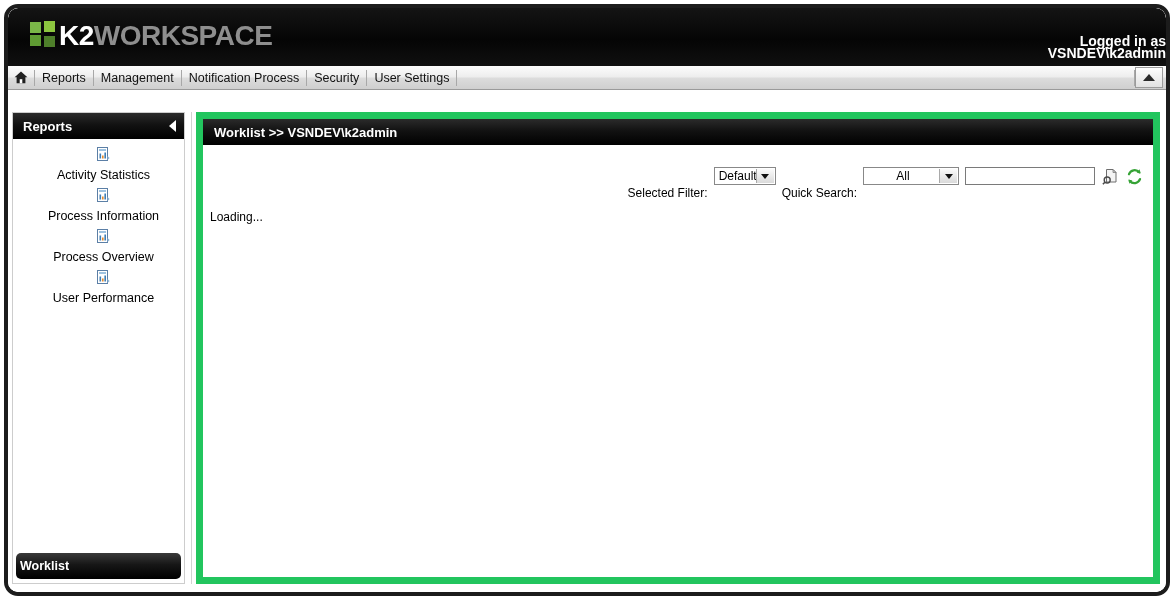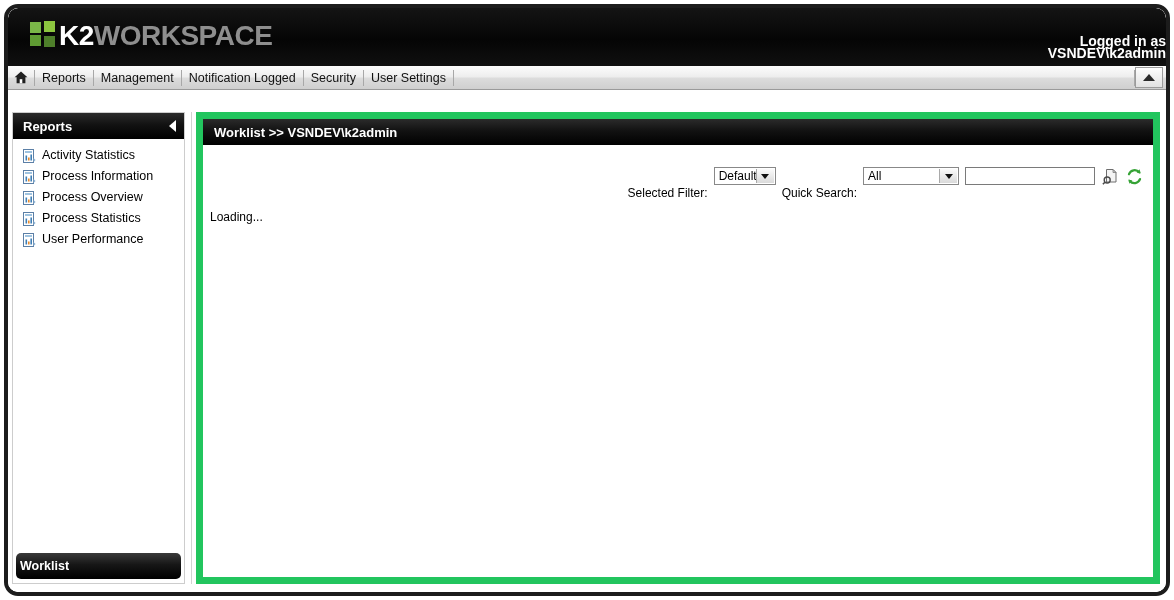--- a/index.html
+++ b/index.html
@@ -211,20 +211,21 @@
   }
   .side-item {
     display: flex;
     align-items: center;
     gap: 6px;
     padding: 2px 0 2px 10px;
     font-size: 12.5px;
     color: #000000;
     line-height: 17px;
     cursor: default;
+    flex-direction: column;
   }
   .report-icon {
     width: 13px;
     height: 14px;
     flex: 0 0 auto;
     position: relative;
   }
   .sidebar-footer {
     position: absolute;
     left: 3px;
@@ -300,21 +301,21 @@
     background: #ffffff;
     display: flex;
     align-items: center;
     box-sizing: border-box;
     font-size: 12px;
     color: #000;
     padding-left: 4px;
     padding-right: 20px;
   }
   .fake-select.filter { width: 62px; }
-  .fake-select.quick  { width: 96px; }
+  .fake-select.quick  { width: 96px; justify-content: center; }
   .sel-btn {
     position: absolute;
     right: 1px;
     top: 1px;
     bottom: 1px;
     width: 17px;
     background: linear-gradient(to bottom, #fbfbfb, #dadada);
     border-left: 1px solid #a9a9a9;
     display: flex;
     align-items: center;
@@ -384,21 +385,21 @@
         <svg width="14" height="13" viewBox="0 0 14 13" aria-hidden="true">
           <path d="M7 0.5 L13.4 6.2 L11.4 6.2 L11.4 12.3 L2.6 12.3 L2.6 6.2 L0.6 6.2 Z" fill="#1f1f1f"></path>
           <rect x="5.7" y="8.2" width="2.6" height="4.1" fill="#ffffff"></rect>
         </svg>
       </div>
       <div class="nav-sep"></div>
       <div class="nav-item">Reports</div>
       <div class="nav-sep"></div>
       <div class="nav-item">Management</div>
       <div class="nav-sep"></div>
-      <div class="nav-item">Notification Logged</div>
+      <div class="nav-item">Notification Process</div>
       <div class="nav-sep"></div>
       <div class="nav-item">Security</div>
       <div class="nav-sep"></div>
       <div class="nav-item">User Settings</div>
       <div class="nav-sep"></div>
       <div class="nav-spacer"></div>
       <div class="nav-sep"></div>
       <div class="nav-collapse">
         <div class="caret-up"></div>
       </div>
@@ -449,33 +450,20 @@
                 <rect x="2" y="2" width="7" height="2" fill="#9fc3e0"></rect>
                 <rect x="2.5" y="6.5" width="1.6" height="5" fill="#3f7fb5"></rect>
                 <rect x="5" y="8.5" width="1.6" height="3" fill="#e88a2a"></rect>
                 <rect x="7.4" y="5.5" width="1.6" height="6" fill="#3f7fb5"></rect>
                 <path d="M10.5 9 L12.6 11 L10.5 13 Z" fill="#8fb4d4"></path>
               </svg>
             </span>
             <span>Process Overview</span>
           </div>
 
-          <div class="side-item">
-            <span class="report-icon">
-              <svg width="13" height="14" viewBox="0 0 13 14" aria-hidden="true">
-                <rect x="0.5" y="0.5" width="10" height="13" fill="#ffffff" stroke="#5b7fa6"></rect>
-                <rect x="2" y="2" width="7" height="2" fill="#9fc3e0"></rect>
-                <rect x="2.5" y="6.5" width="1.6" height="5" fill="#3f7fb5"></rect>
-                <rect x="5" y="8.5" width="1.6" height="3" fill="#e88a2a"></rect>
-                <rect x="7.4" y="5.5" width="1.6" height="6" fill="#3f7fb5"></rect>
-                <path d="M10.5 9 L12.6 11 L10.5 13 Z" fill="#8fb4d4"></path>
-              </svg>
-            </span>
-            <span>Process Statistics</span>
-          </div>
 
           <div class="side-item">
             <span class="report-icon">
               <svg width="13" height="14" viewBox="0 0 13 14" aria-hidden="true">
                 <rect x="0.5" y="0.5" width="10" height="13" fill="#ffffff" stroke="#5b7fa6"></rect>
                 <rect x="2" y="2" width="7" height="2" fill="#9fc3e0"></rect>
                 <rect x="2.5" y="6.5" width="1.6" height="5" fill="#3f7fb5"></rect>
                 <rect x="5" y="8.5" width="1.6" height="3" fill="#e88a2a"></rect>
                 <rect x="7.4" y="5.5" width="1.6" height="6" fill="#3f7fb5"></rect>
                 <path d="M10.5 9 L12.6 11 L10.5 13 Z" fill="#8fb4d4"></path>

